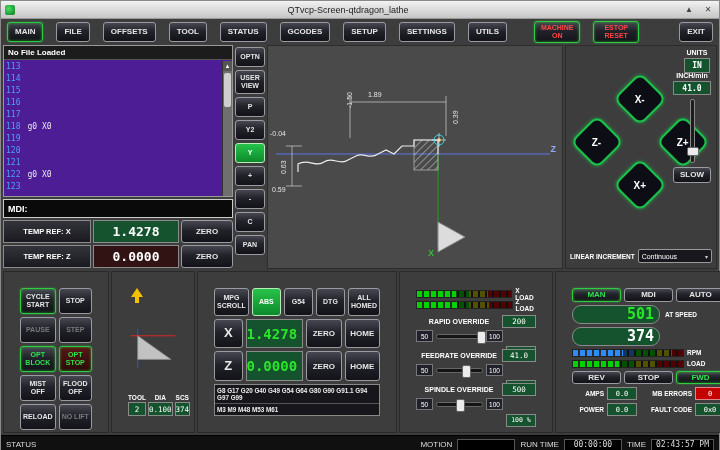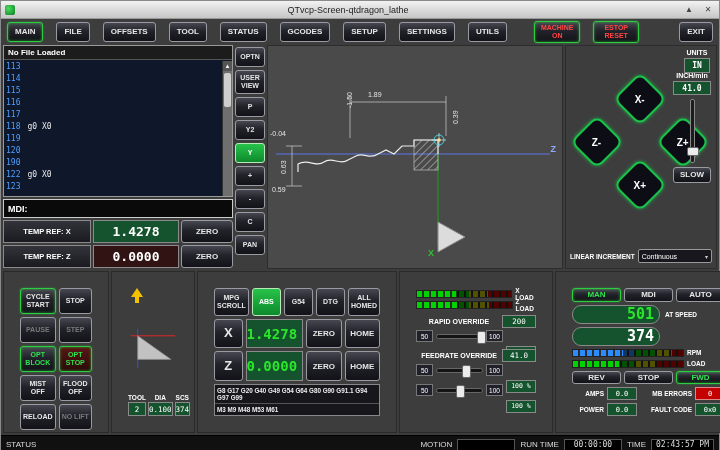--- a/index.html
+++ b/index.html
@@ -36,21 +36,21 @@
   
   .menubar { height:26px; flex:none; display:flex; align-items:center; gap:13px; padding:2px 6px; }
   .menubar .tab { height:20px; padding:0 7px; font-size:8px; }
   .menubar .mbig { height:22px; width:46px; font-size:7px; }
   .sp1 { flex:1; } .sp2 { width:14px; }
 
   
   .main { height:224px; flex:none; display:flex; gap:2px; padding:0 2px; }
 
   .left-panel { width:230px; flex:none; display:flex; flex-direction:column; }
-  .gcode-box { height:152px; position:relative; background:#0f172a; border:1px solid #999; }
+  .gcode-box { height:152px; position:relative; background:#4c1d95; border:1px solid #999; }
   .gcode-header { height:14px; background:#1c1c1c; color:#fff; font-size:8px; font-weight:bold;
                   padding:2px 0 0 4px; border-bottom:1px solid #555; }
   .gcode-lines { position:absolute; top:15px; left:2px; right:11px; bottom:1px; overflow:hidden;
                  font-family:"DejaVu Sans Mono", monospace; font-size:8px; line-height:12px; }
   .gc-n { color:#4f9fff; margin-right:7px; }
   .gc-t { color:#e8e8e8; }
   .gscroll { position:absolute; top:15px; right:0; bottom:0; width:10px; background:#6f6f6f; border-left:1px solid #333; }
   .gscroll .arr { height:10px; background:#555; color:#fff; font-size:6px; display:flex; align-items:center; justify-content:center; }
   .gscroll .thumb { height:34px; margin:2px 1px; background:#cfcfcf; border-radius:2px; }
   .mdi-box { margin-top:2px; height:19px; background:#0a0a0a; border:1px solid #cccccc;
@@ -222,21 +222,21 @@
         <div class="gcode-header">No File Loaded</div>
         <div class="gcode-lines">
           <div><span class="gc-n">113</span><span class="gc-t"></span></div>
           <div><span class="gc-n">114</span><span class="gc-t"></span></div>
           <div><span class="gc-n">115</span><span class="gc-t"></span></div>
           <div><span class="gc-n">116</span><span class="gc-t"></span></div>
           <div><span class="gc-n">117</span><span class="gc-t"></span></div>
           <div><span class="gc-n">118</span><span class="gc-t">g0 X0</span></div>
           <div><span class="gc-n">119</span><span class="gc-t"></span></div>
           <div><span class="gc-n">120</span><span class="gc-t"></span></div>
-          <div><span class="gc-n">190</span><span class="gc-t"></span></div>
+          <div><span class="gc-n">121</span><span class="gc-t"></span></div>
           <div><span class="gc-n">122</span><span class="gc-t">g0 X0</span></div>
           <div><span class="gc-n">123</span><span class="gc-t"></span></div>
         </div>
         <div class="gscroll">
           <div class="arr">▲</div>
           <div class="thumb"></div>
         </div>
       </div>
       <div class="mdi-box">
         <span>MDI:</span>
@@ -444,20 +444,24 @@
           <div class="mini-box">50</div>
           <div class="hslider">
               <div class="hhandle" style="left:55%"></div>
             </div>
           <div class="mini-box">100</div>
           <div class="pct-box disp">100 %</div>
         </div>
       </div>
 
       <div class="ovr-group">
+        <div class="ovr-top">
+          <span class="ovr-label">SPINDLE OVERRIDE</span>
+          <div class="ovr-value disp">500</div>
+        </div>
         <div class="ovr-slider-row">
           <div class="mini-box">50</div>
           <div class="hslider">
               <div class="hhandle" style="left:42%"></div>
             </div>
           <div class="mini-box">100</div>
           <div class="pct-box disp">100 %</div>
         </div>
       </div>
     </div>

